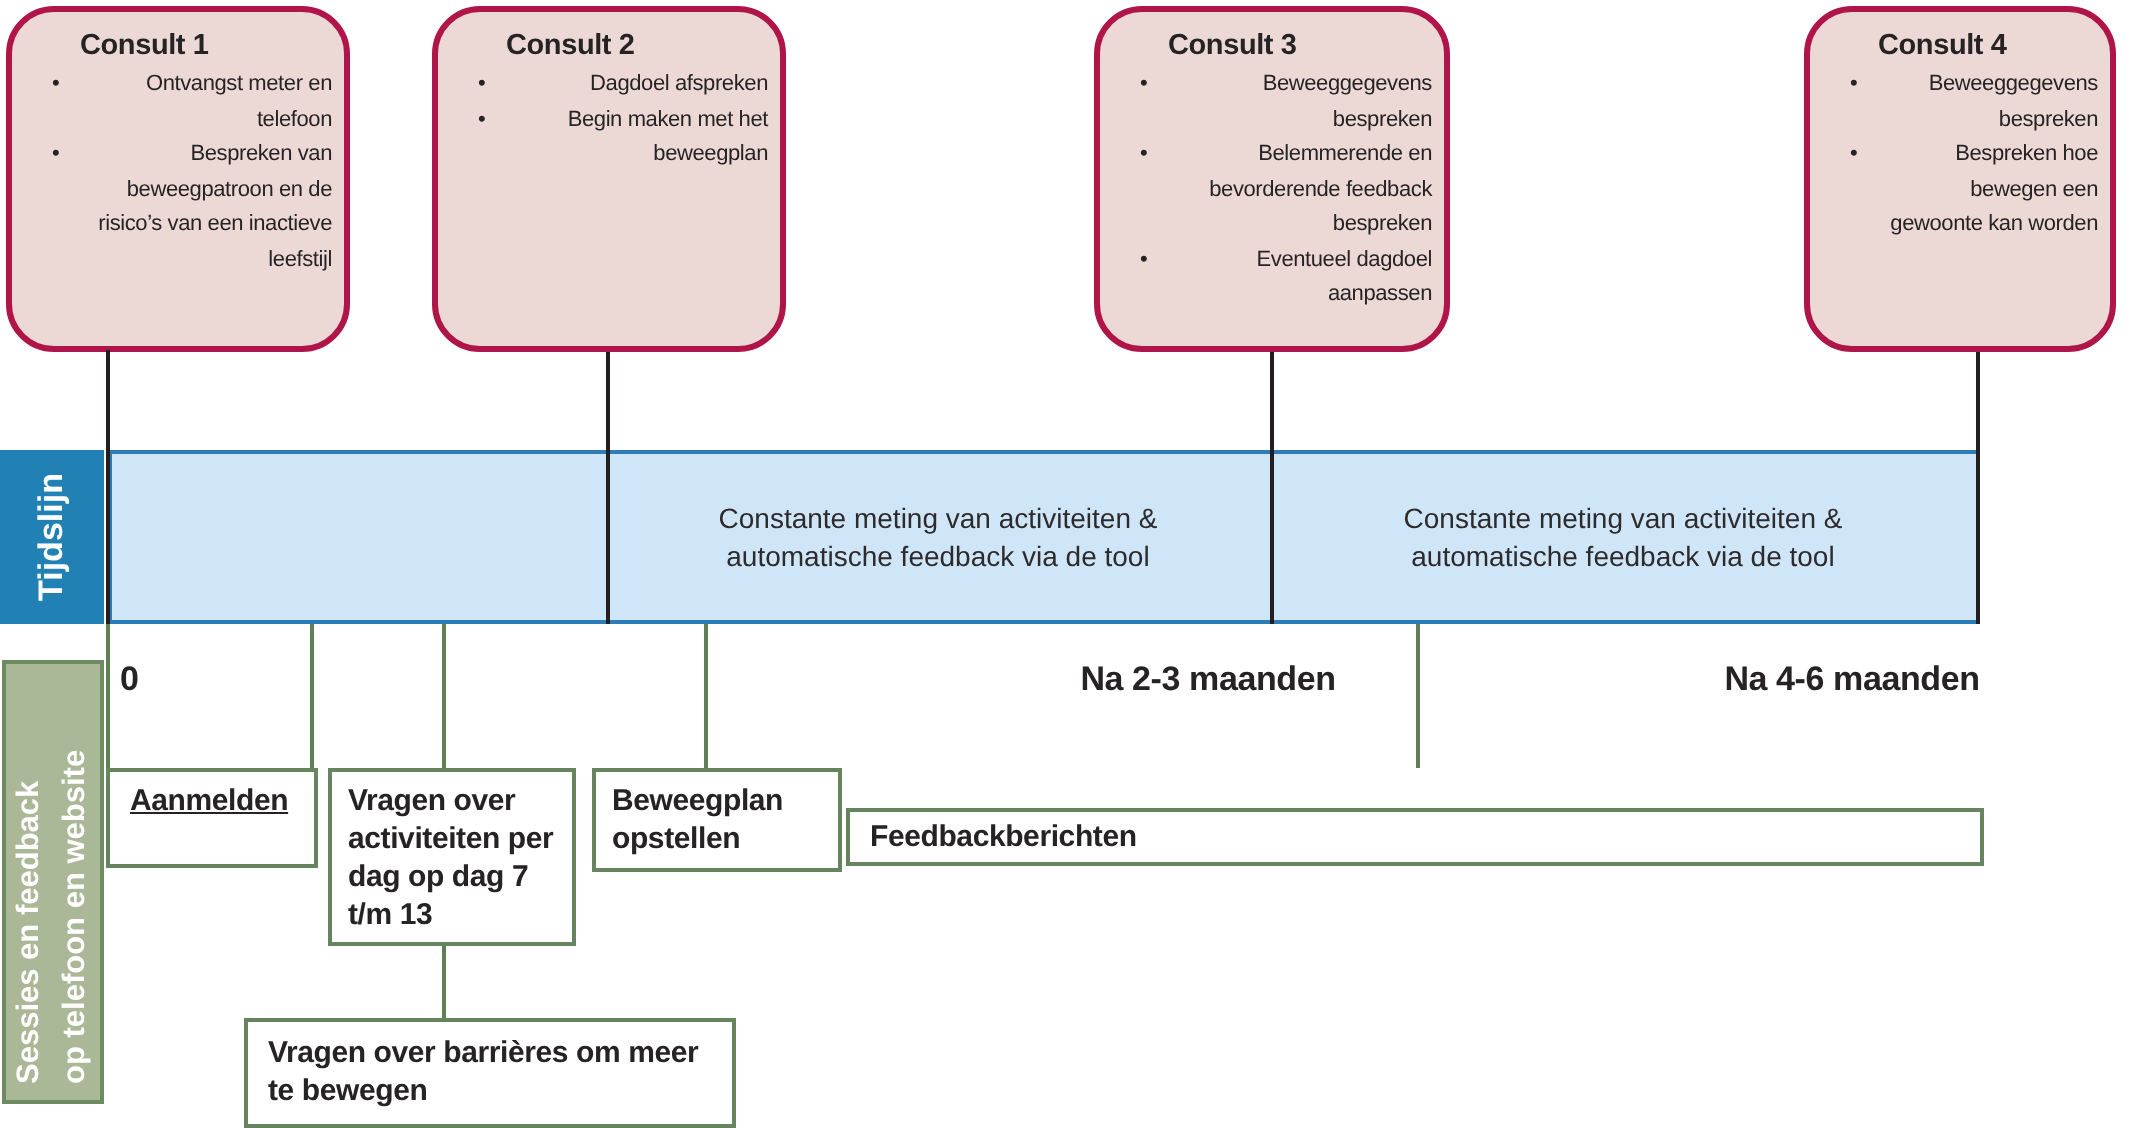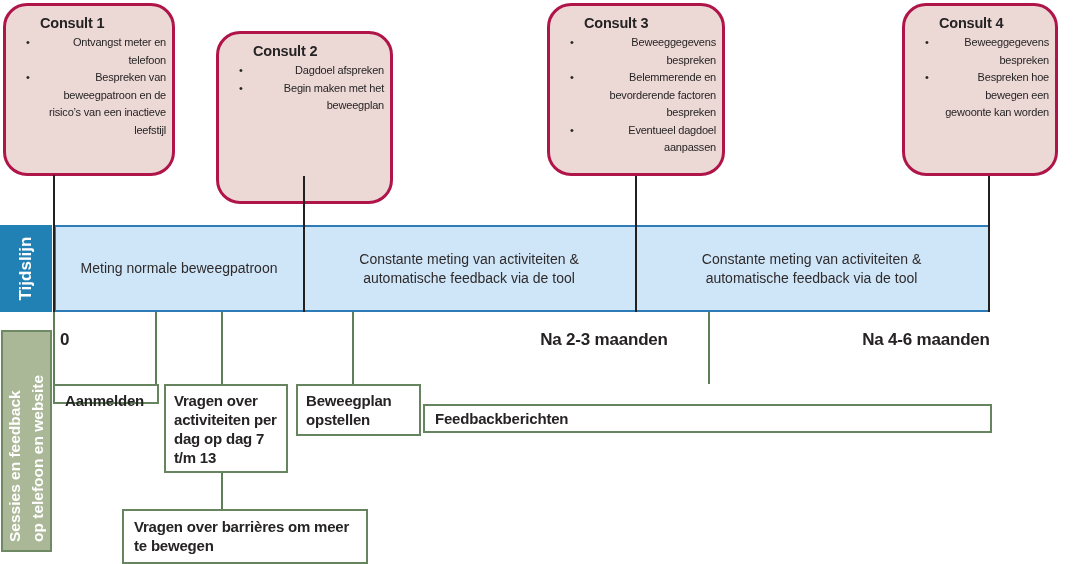--- a/index.html
+++ b/index.html
@@ -43,21 +43,21 @@
     letter-spacing: -0.2px;
     text-align: right;
   }
   .consult li::before {
     content: "\2022";
     position: absolute;
     left: -14px;
     top: 0;
   }
   .c1 { left: 3px;   width: 172px; }
-  .c2 { left: 216px; width: 177px; margin-top: 28px; }
+  .c2 { left: 216px; width: 177px; }
   .c3 { left: 547px; width: 178px; }
   .c4 { left: 902px; width: 156px; }
 
   
   .vline { position: absolute; width: 2px; }
   .vline.black { background: #231f20; }
   .vline.green { background: #5f7f57; }
 
   
   .tstrip {
@@ -145,21 +145,21 @@
     position: absolute;
     background: #ffffff;
     border: 2px solid #66855f;
     box-sizing: border-box;
     font-weight: bold;
     font-size: 15px;
     line-height: 19px;
     letter-spacing: -0.2px;
     padding: 5px 8px;
   }
-  .g-aanmelden  { left: 53px;  top: 384px; width: 106px; height: 20px; padding-left: 10px; }
+  .g-aanmelden  { left: 53px;  top: 384px; width: 106px; height: 50px; padding-left: 10px; text-decoration: underline; }
   .g-vragen1    { left: 164px; top: 384px; width: 124px; height: 89px; }
   .g-beweegplan { left: 296px; top: 384px; width: 125px; height: 52px; }
   .g-feedback   { left: 423px; top: 404px; width: 569px; height: 29px; display: flex; align-items: center; padding: 0 10px; }
   .g-barrieres  { left: 122px; top: 509px; width: 246px; height: 55px; padding: 6px 10px; }
 </style>
 </head>
 <body>
 
 <div class="canvas">
 
@@ -174,38 +174,35 @@
     <div class="consult-title">Consult 2</div>
     <ul>
       <li>Dagdoel afspreken</li>
       <li>Begin maken met het beweegplan</li>
     </ul>
   </div>
   <div class="consult c3">
     <div class="consult-title">Consult 3</div>
     <ul>
       <li>Beweeggegevens bespreken</li>
-      <li>Belemmerende en bevorderende factoren bespreken</li>
+      <li>Belemmerende en bevorderende feedback bespreken</li>
       <li>Eventueel dagdoel aanpassen</li>
     </ul>
   </div>
   <div class="consult c4">
     <div class="consult-title">Consult 4</div>
     <ul>
       <li>Beweeggegevens bespreken</li>
       <li>Bespreken hoe bewegen een gewoonte kan worden</li>
     </ul>
   </div>
 
   <div class="band"></div>
   <div class="tstrip">
     <div class="tstrip-inner">Tijdslijn</div>
-  </div>
-  <div class="band-seg seg1">
-    <span>Meting normale beweegpatroon</span>
   </div>
   <div class="band-seg seg2">
     <span>Constante meting van activiteiten &amp; automatische feedback via de tool</span>
   </div>
   <div class="band-seg seg3">
     <span>Constante meting van activiteiten &amp; automatische feedback via de tool</span>
   </div>
 
   <div class="vline black" style="left:53px; top:175px; height:137px;"></div>
   <div class="vline black" style="left:303px; top:176px; height:136px;"></div>

